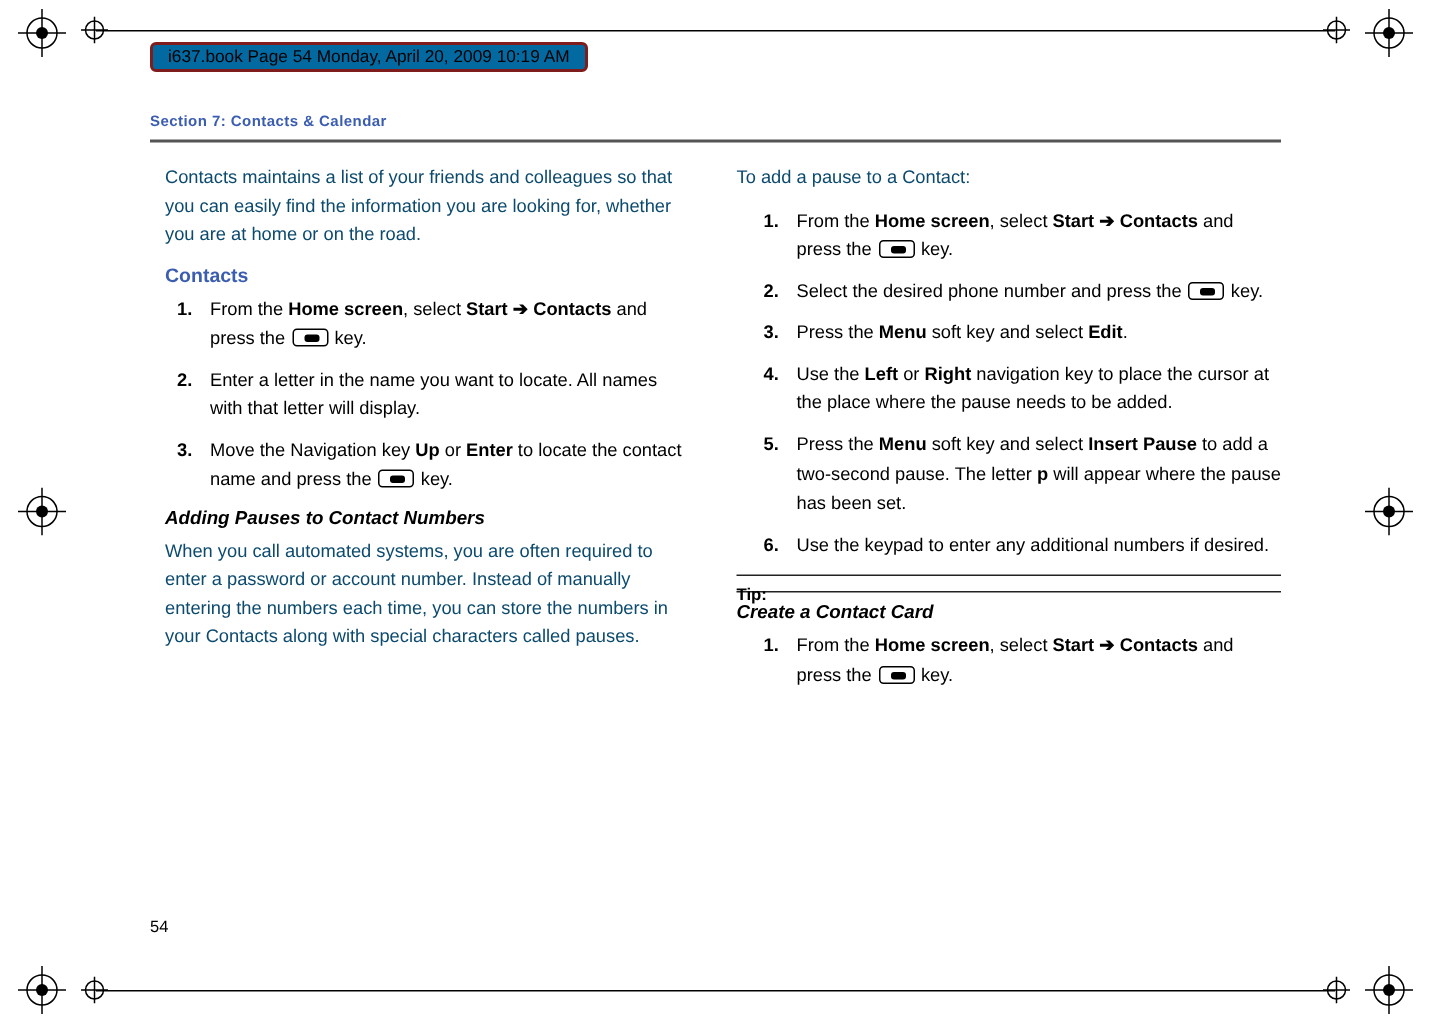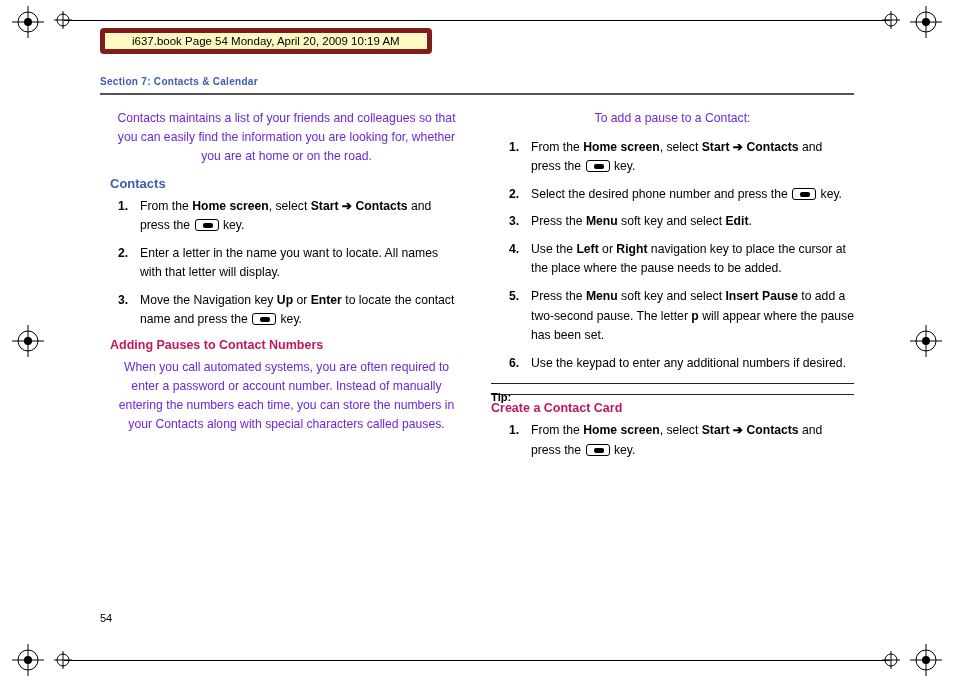--- a/index.html
+++ b/index.html
@@ -48,25 +48,25 @@
     .crosshair-top .crosshair-dot-l { left: -10px; top: -9px; }
     .crosshair-top .crosshair-dot-r { right: -10px; top: -9px; }
     .crosshair-bottom .crosshair-dot-l { left: -10px; top: -9px; }
     .crosshair-bottom .crosshair-dot-r { right: -10px; top: -9px; }
     .crosshair-dot-l svg, .crosshair-dot-r svg { width: 18px; height: 18px; }
 
     .header-box {
       position: absolute;
       top: 28px;
       left: 100px;
-      border: 5px solid #7f1d1d;
+      border: 2px solid #7f1d1d;
       border-radius: 4px;
-      padding: 2px 27px;
+      padding: 2px 10px;
       font-size: 11.5px;
-      background: #fef9c3;
+      background: #0369a1;
     }
 
     .page-frame {
       position: absolute;
       top: 76px;
       left: 100px;
       right: 100px;
       bottom: 60px;
     }
     .section-title {
@@ -84,36 +84,36 @@
       display: flex;
       gap: 28px;
     }
     .col {
       flex: 1;
       min-width: 0;
     }
     .col p {
       line-height: 1.55;
       margin-bottom: 10px;
-      color: #6d28d9;
+      color: #0c4a6e;
       font-size: 12.2px;
-      text-align: center;
     }
     .col .indent { margin-left: 10px; }
     .subhead-blue {
       font-size: 13px;
       font-weight: bold;
       color: #3b5db0;
       margin-bottom: 6px;
       margin-top: 2px;
     }
     .subhead-italic {
       font-size: 12.5px;
       font-weight: bold;
-      color: #be185d;
+      font-style: italic;
+      color: #000000;
       margin-bottom: 6px;
       margin-top: 0;
     }
     ol.steps {
       list-style: none;
       margin-left: 18px;
       margin-bottom: 8px;
     }
     ol.steps li {
       display: flex;

